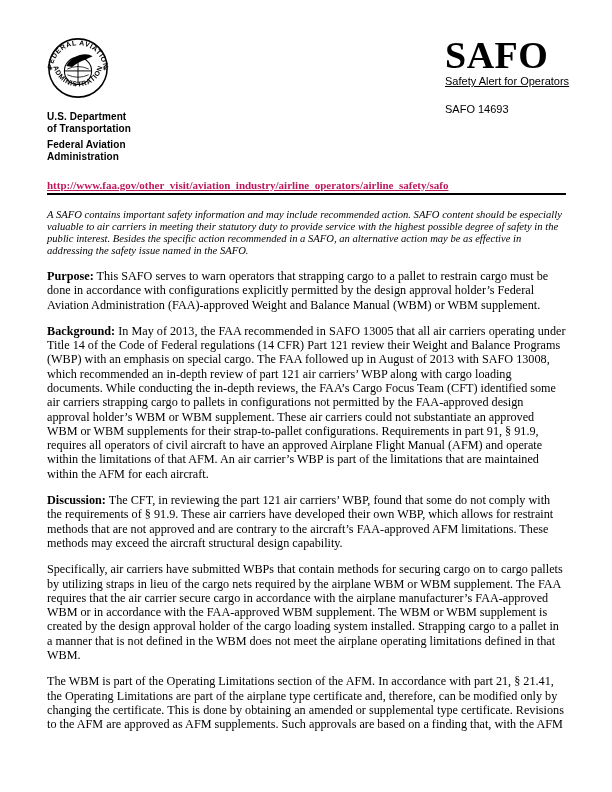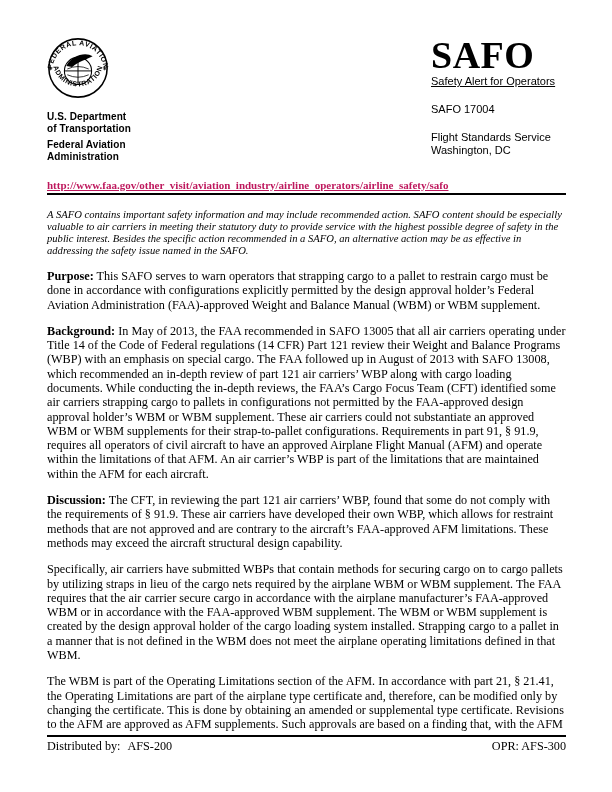--- a/index.html
+++ b/index.html
@@ -23,21 +23,21 @@
   }
   .dept-block {
     position: absolute; left: 47px; top: 111px;
     font-family: "Liberation Sans", sans-serif;
     font-weight: bold; font-size: 10px; line-height: 12px;
     letter-spacing: .1px;
   }
   .dept-block .group2 { margin-top: 4px; }
 
   .right-head {
-    position: absolute; left: 431px; top: 36px; width: 150px;
+    position: absolute; left: 445px; top: 36px; width: 150px;
   }
   .safo-title {
     font-family: "Liberation Serif", serif;
     font-weight: bold; font-size: 38px; line-height: 38px;
     letter-spacing: .5px;
   }
   .right-sans {
     font-family: "Liberation Sans", sans-serif;
     font-size: 11px; line-height: 13px;
   }
@@ -111,25 +111,21 @@
     <div>U.S. Department</div>
     <div>of Transportation</div>
     <div class="group2">Federal Aviation</div>
     <div>Administration</div>
   </div>
 
   <div class="right-head">
     <div class="safo-title">SAFO</div>
     <div class="right-sans subtitle">Safety Alert for Operators</div>
     <div class="right-sans num-block">
-      <div>SAFO 17004</div>
-    </div>
-    <div class="right-sans svc-block">
-      <div>Flight Standards Service</div>
-      <div>Washington, DC</div>
+      <div>SAFO 14693</div>
     </div>
   </div>
 
   <div class="content">
 
     <div class="url-rule"><span class="url-text">http://www.faa.gov/other_visit/aviation_industry/airline_operators/airline_safety/safo</span></div>
 
     <div class="disclaimer">A SAFO contains important safety information and may include recommended action. SAFO content should be especially valuable to air carriers in meeting their statutory duty to provide service with the highest possible degree of safety in the public interest. Besides the specific action recommended in a SAFO, an alternative action may be as effective in addressing the safety issue named in the SAFO.</div>
 
 
@@ -138,18 +134,14 @@
     <p class="para"><b class="lead">Background:</b> <span>In May of 2013, the FAA recommended in SAFO 13005 that all air carriers operating under Title 14 of the Code of Federal regulations (14 CFR) Part 121 review their Weight and Balance Programs (WBP) with an emphasis on special cargo. The FAA followed up in August of 2013 with SAFO 13008, which recommended an in-depth review of part 121 air carriers’ WBP along with cargo loading documents. While conducting the in-depth reviews, the FAA’s Cargo Focus Team (CFT) identified some air carriers strapping cargo to pallets in configurations not permitted by the FAA-approved design approval holder’s WBM or WBM supplement. These air carriers could not substantiate an approved WBM or WBM supplements for their strap-to-pallet configurations.  Requirements in part 91, § 91.9, requires all operators of civil aircraft to have an approved Airplane Flight Manual (AFM) and operate within the limitations of that AFM. An air carrier’s WBP is part of the limitations that are maintained within the AFM for each aircraft.</span></p>
 
     <p class="para"><b class="lead">Discussion:</b> <span>The CFT, in reviewing the part 121 air carriers’ WBP, found that some do not comply with the requirements of § 91.9.  These air carriers have developed their own WBP, which allows for restraint methods that are not approved and are contrary to the aircraft’s FAA-approved AFM limitations. These methods may exceed the aircraft structural design capability.</span></p>
 
     <p class="para"><b class="lead"></b> <span>Specifically, air carriers have submitted WBPs that contain methods for securing cargo on to cargo pallets by utilizing straps in lieu of the cargo nets required by the airplane WBM or WBM supplement. The FAA requires that the air carrier secure cargo in accordance with the airplane manufacturer’s FAA-approved WBM or in accordance with the FAA-approved WBM supplement. The WBM or WBM supplement is created by the design approval holder of the cargo loading system installed. Strapping cargo to a pallet in a manner that is not defined in the WBM does not meet the airplane operating limitations defined in that WBM.</span></p>
 
     <p class="para"><b class="lead"></b> <span>The WBM is part of the Operating Limitations section of the AFM. In accordance with part 21, § 21.41, the Operating Limitations are part of the airplane type certificate and, therefore, can be modified only by changing the certificate. This is done by obtaining an amended or supplemental type certificate. Revisions to the AFM are approved as AFM supplements. Such approvals are based on a finding that, with the AFM</span></p>
 
   </div>
 
-  <div class="footer">
-    <div><span>Distributed by:</span><span class="dist-value">AFS-200</span></div>
-    <div>OPR: AFS-300</div>
-  </div>
 
 </div>
 
 </body></html>

